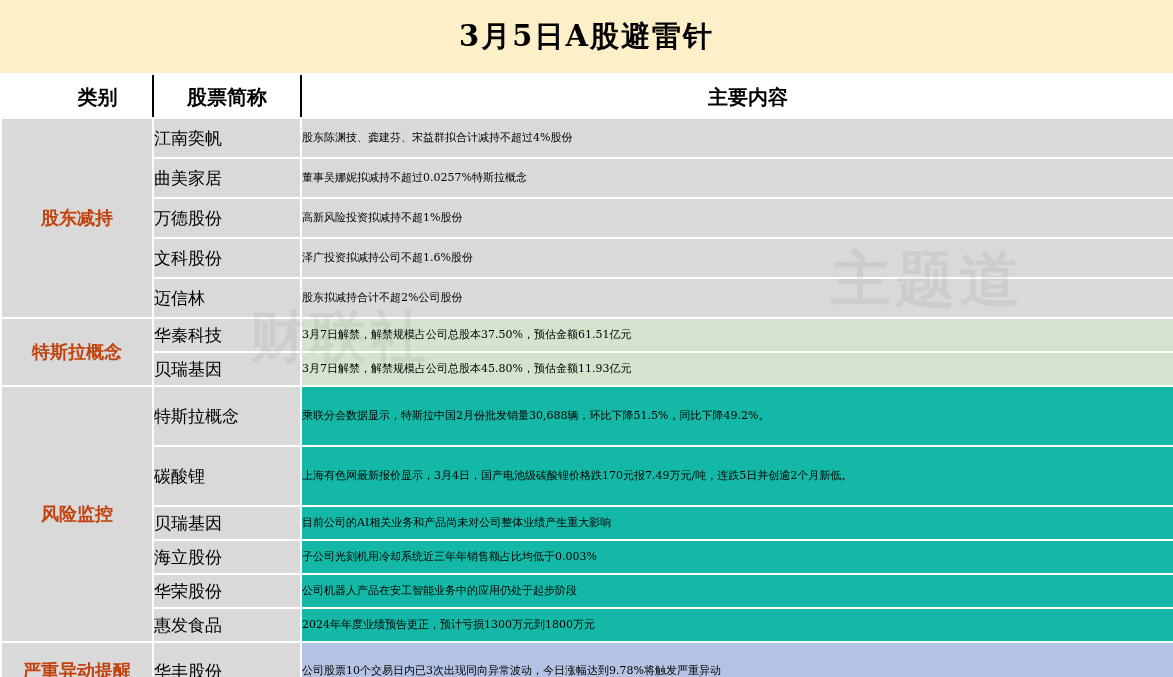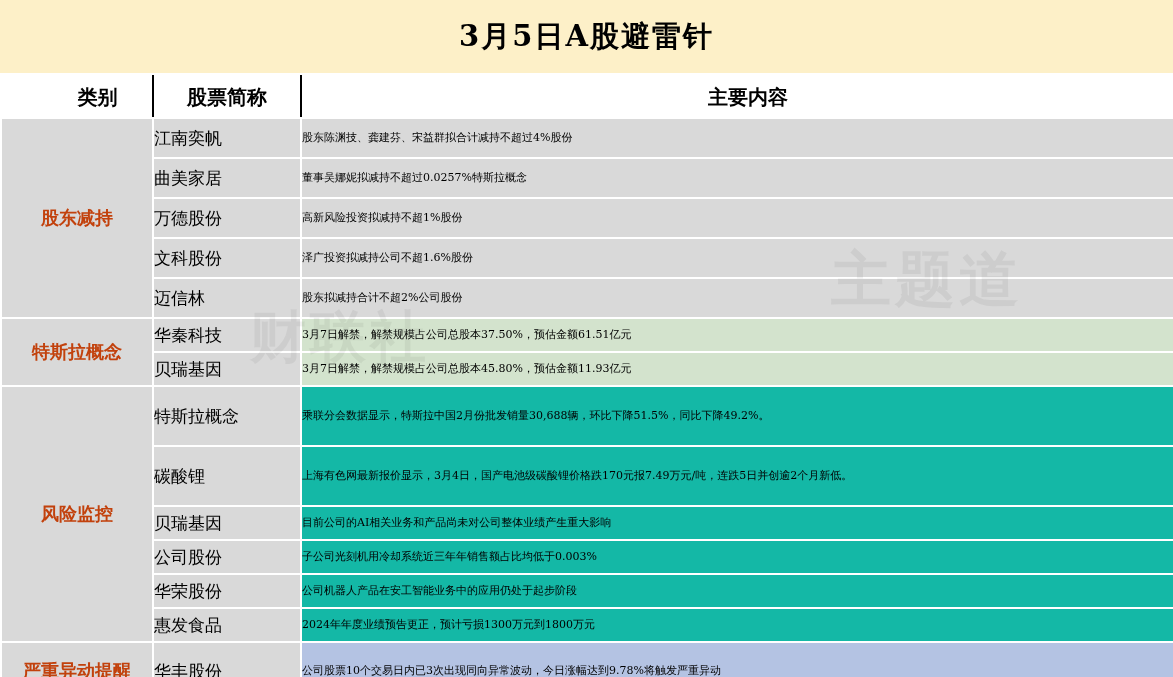--- a/index.html
+++ b/index.html
@@ -186,21 +186,21 @@
       </tr>
       <tr>
         <td class="name bg-gray">碳酸锂</td>
         <td class="content bg-yellow" style="height:58px;">上海有色网最新报价显示，3月4日，国产电池级碳酸锂价格跌170元报7.49万元/吨，连跌5日并创逾2个月新低。</td>
       </tr>
       <tr class="rowh-34">
         <td class="name bg-gray">贝瑞基因</td>
         <td class="content bg-yellow">目前公司的AI相关业务和产品尚未对公司整体业绩产生重大影响</td>
       </tr>
       <tr class="rowh-34">
-        <td class="name bg-gray">公司股份</td>
+        <td class="name bg-gray">海立股份</td>
         <td class="content bg-yellow">子公司光刻机用冷却系统近三年年销售额占比均低于0.003%</td>
       </tr>
       <tr class="rowh-34">
         <td class="name bg-gray">华荣股份</td>
         <td class="content bg-yellow">公司机器人产品在安工智能业务中的应用仍处于起步阶段</td>
       </tr>
       <tr class="rowh-34">
         <td class="name bg-gray">惠发食品</td>
         <td class="content bg-yellow">2024年年度业绩预告更正，预计亏损1300万元到1800万元</td>
       </tr>

